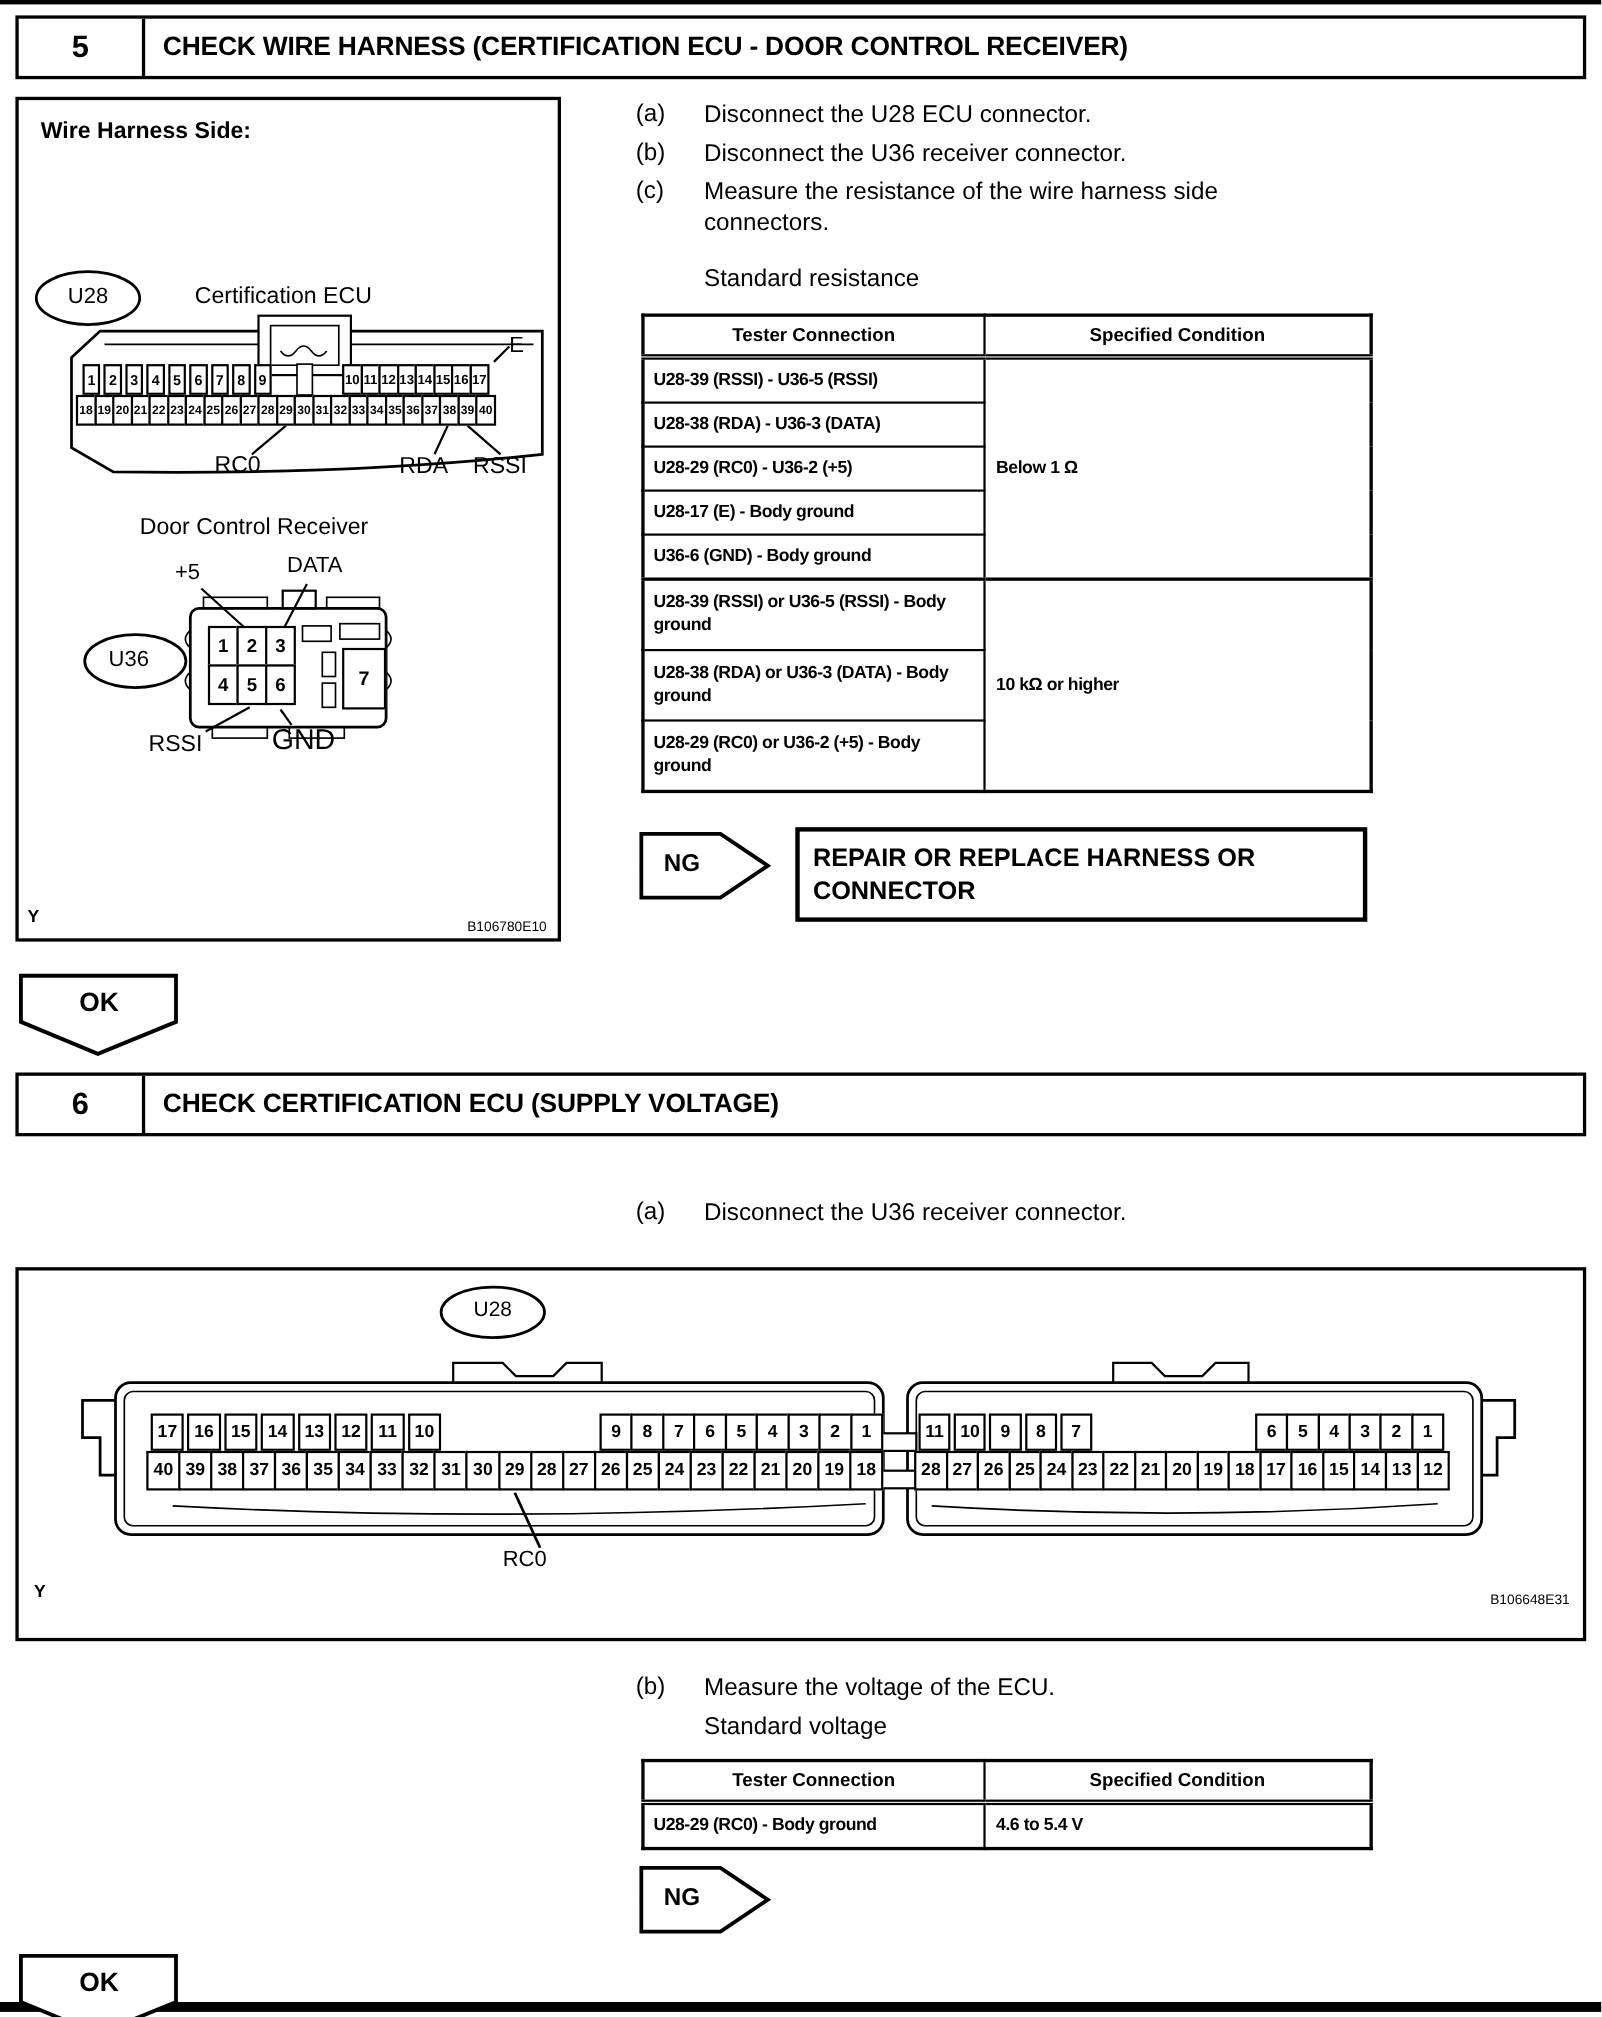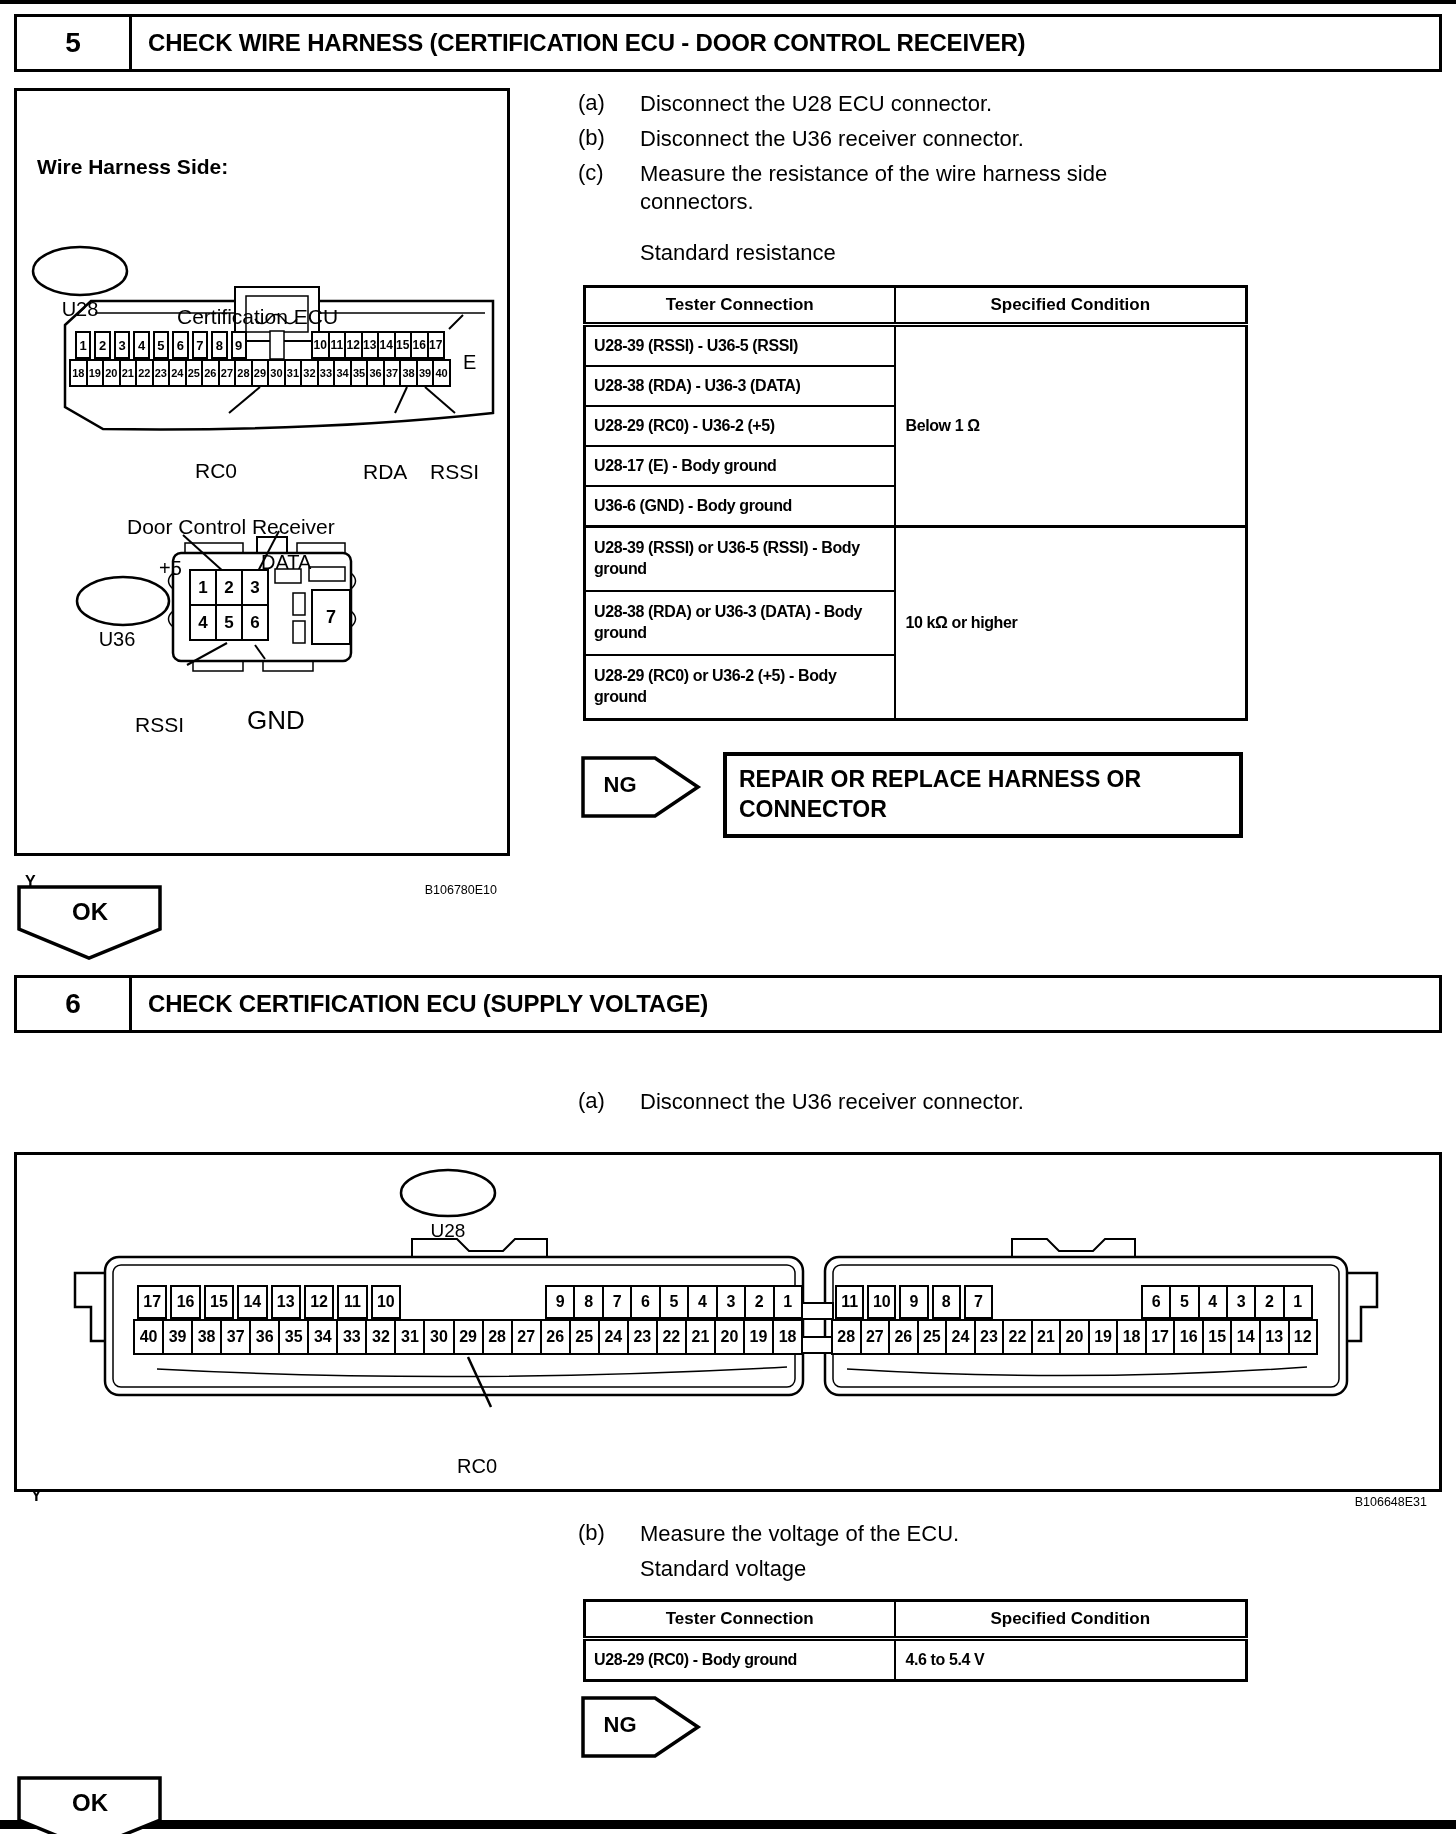--- a/index.html
+++ b/index.html
@@ -5,21 +5,21 @@
   html,body{margin:0;padding:0;background:#fff;}
   body{font-family:"Liberation Sans", sans-serif; color:#000;}
   .page{position:relative;width:1456px;height:1834px;background:#fff;overflow:hidden;}
   .bar{position:absolute;background:#000;}
   
   .step-header{position:absolute;display:flex;border:3px solid #000;background:#fff;box-sizing:border-box;}
   .step-num{width:112px;flex:none;border-right:3px solid #000;display:flex;align-items:center;justify-content:center;font-weight:bold;font-size:28px;}
   .step-title{flex:1;display:flex;align-items:center;padding-left:16px;font-weight:bold;font-size:24px;letter-spacing:-0.2px;}
   
   .figbox{position:absolute;border:3px solid #000;background:#fff;box-sizing:border-box;}
-  .figbox .lbl{position:absolute;white-space:nowrap;margin-top:48px;}
+  .figbox .lbl{position:absolute;white-space:nowrap;}
   .fig-svg{position:absolute;left:0;top:0;}
   
   .instr{position:absolute;font-size:22px;}
   .instr-row{display:flex;margin-bottom:7px;}
   .instr-label{width:62px;flex:none;}
   .instr-text{width:560px;line-height:1.28;}
   .subhead{position:absolute;font-weight:normal;font-size:22px;}
   
   table.spec{position:absolute;border-collapse:collapse;background:#fff;border:3px solid #000;table-layout:fixed;}
   .spec th{border:2px solid #000;border-bottom:5px double #000;font-weight:bold;font-size:17px;text-align:center;padding:7px 4px;}
@@ -30,21 +30,21 @@
   
   .badge{position:absolute;}
   .badge-text{position:absolute;font-weight:bold;text-align:center;}
   .action-box{position:absolute;border:4px solid #000;box-sizing:border-box;display:flex;align-items:center;padding:6px 12px;font-weight:bold;font-size:23px;line-height:1.3;background:#fff;}
   
   .pins{position:absolute;display:flex;}
   .pins .pin{flex:1;border:2px solid #000;background:#fff;display:flex;align-items:center;justify-content:center;font-weight:bold;min-width:0;}
   .pins.gap{gap:3px;}
   .pins.tight .pin + .pin{margin-left:-2px;}
   .pinbox{position:absolute;border:2px solid #000;background:#fff;display:flex;align-items:center;justify-content:center;font-weight:bold;}
-  .ellipse-label{position:absolute;text-align:center;font-size:20px;margin-top:40px;}
+  .ellipse-label{position:absolute;text-align:center;font-size:20px;}
 </style>
 </head>
 <body>
 
 <div class="page">
 
   <div class="bar" style="left:0;top:8;width:1456px;height:4px;"></div>
 
   <div class="step-header" style="left:14px;top:14px;width:1428px;height:58px;">
     <div class="step-num">5</div>

